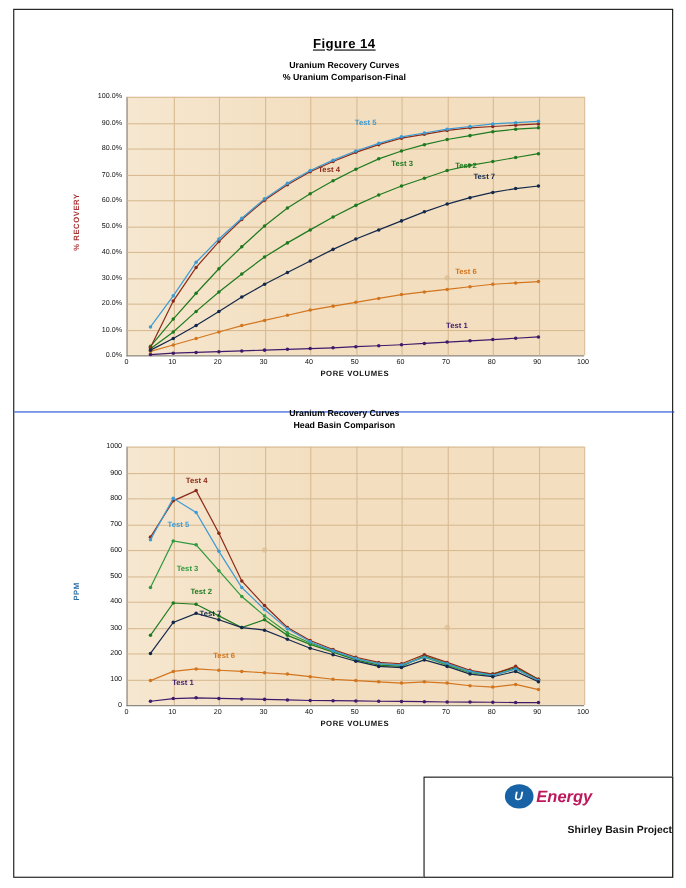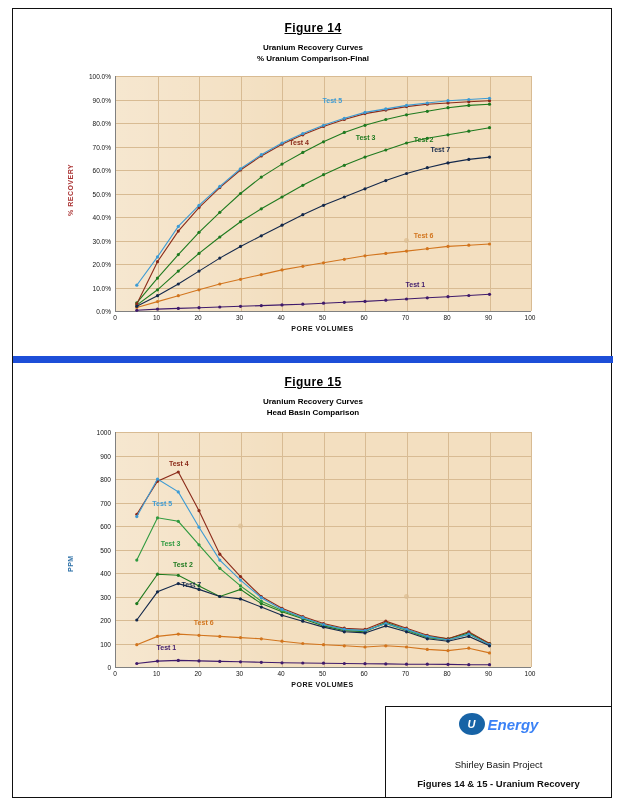--- a/index.html
+++ b/index.html
@@ -1,20 +1,20 @@
 <!DOCTYPE html>
 <html><head>
 <meta charset="utf-8">
 <style>
   html,body{margin:0;padding:0;background:#ffffff;}
   body{width:624px;height:807px;font-family:"Liberation Sans",sans-serif;}
   .page{position:relative;width:624px;height:807px;background:#fff;}
   .outer{position:absolute;left:12px;top:8px;width:600px;height:790px;border:1px solid #111;box-sizing:border-box;}
   .panel{position:absolute;left:0;width:600px;box-sizing:border-box;}
-  .panel.top{top:0;height:354px;border-bottom:7px solid #1d4ed8;}
+  .panel.top{top:12px;height:354px;border-bottom:1px solid #1d4ed8;}
   .panel.bottom{top:354px;height:436px;}
   .fig-title{text-align:center;font-size:12px;font-weight:bold;text-decoration:underline;margin-top:12px;letter-spacing:.4px;}
   .fig-sub{text-align:center;font-size:8px;font-weight:bold;margin-top:7px;line-height:11px;}
   .plotwrap{position:relative;margin:0 auto;}
   .plot{position:relative;background:#f3dfc0;background-image:
       linear-gradient(90deg, rgba(255,255,255,0.25) 0, rgba(255,255,255,0) 40%),
       radial-gradient(circle at 30% 40%, rgba(214,176,122,0.55) 0 2px, rgba(0,0,0,0) 3px),
       radial-gradient(circle at 70% 70%, rgba(214,176,122,0.5) 0 2px, rgba(0,0,0,0) 3px);
       border-left:1px solid #808080;border-bottom:1px solid #808080;}
   .grid-v,.grid-h{position:absolute;background:#d8bb93;}
@@ -22,22 +22,22 @@
   .grid-h{height:1px;left:0;right:0;}
   .tickx{position:absolute;font-size:6.5px;color:#111;transform:translateX(-50%);}
   .ticky{position:absolute;font-size:6.5px;color:#111;transform:translateY(-50%);text-align:right;}
   .axis-x-label{position:absolute;font-size:7px;font-weight:bold;letter-spacing:.5px;color:#111;transform:translateX(-50%);}
   .axis-y-label{position:absolute;font-size:7px;font-weight:bold;letter-spacing:.5px;transform:rotate(-90deg);transform-origin:left top;white-space:nowrap;}
   .serieslabel{position:absolute;font-size:7px;font-weight:bold;white-space:nowrap;}
   svg{position:absolute;left:0;top:0;overflow:visible;}
   .logobox{position:absolute;left:385px;top:706px;width:227px;height:92px;border:1px solid #111;box-sizing:border-box;background:#fff;}
   .logo-row{display:flex;align-items:center;justify-content:center;height:34px;gap:3px;}
   .logo-mark{width:26px;height:22px;border-radius:50%;background:#1763a6;display:flex;align-items:center;justify-content:center;color:#fff;font-size:11px;font-weight:bold;font-style:italic;}
-  .logo-text{font-size:15px;font-weight:bold;color:#3b82f6;font-style:italic;}
-  .logo-line{text-align:center;font-size:9.5px;font-weight:normal;color:#111;margin-top:18px;}
+  .logo-text{font-size:15px;font-weight:bold;color:#be185d;font-style:italic;}
+  .logo-line{text-align:right;font-size:9.5px;font-weight:bold;color:#111;margin-top:8px;}
   .logo-line2{text-align:center;font-size:9.5px;font-weight:bold;color:#111;margin-top:8px;}
 </style>
 </head>
 <body>
 
 <div class="page">
   <div class="outer">
 
     <div class="panel top">
       <div class="fig-title">Figure 14</div>
@@ -231,21 +231,20 @@
           <div class="serieslabel" style="color: rgb(31, 122, 31); left: 360.8px; top: 63.625px;">Test 2</div>
           <div class="serieslabel" style="color: rgb(31, 122, 31); left: 302.7px; top: 62.45px;">Test 3</div>
           <div class="serieslabel" style="color: rgb(139, 43, 26); left: 236.3px; top: 67.15px;">Test 4</div>
           <div class="serieslabel" style="color: rgb(61, 155, 212); left: 269.5px; top: 24.85px;">Test 5</div>
           <div class="serieslabel" style="color: rgb(210, 117, 30); left: 360.8px; top: 159.975px;">Test 6</div>
           <div class="serieslabel" style="color: rgb(19, 40, 75); left: 377.4px; top: 74.2px;">Test 7</div>
         </div>
     </div>
 
     <div class="panel bottom">
-      <div class="fig-title">Figure 15</div>
       <div class="fig-sub">
         <span>Uranium Recovery Curves</span><br>
         <span>Head Basin Comparison</span>
       </div>
       <div class="plotwrap" id="wrap15" style="width:520px;height:250px;margin-top:10px;">
           <div class="plot" style="left: 62px; top: 4px; width: 415px; height: 235px; position: absolute;">
             <div class="grid-v" style="left: 41.5px;"></div>
             <div class="grid-v" style="left: 83px;"></div>
             <div class="grid-v" style="left: 124.5px;"></div>
             <div class="grid-v" style="left: 166px;"></div>
@@ -436,15 +435,14 @@
     </div>
 
   </div>
 
   <div class="logobox">
     <div class="logo-row">
       <div class="logo-mark">U</div>
       <div class="logo-text">Energy</div>
     </div>
     <div class="logo-line">Shirley Basin Project</div>
-    <div class="logo-line2">Figures 14 &amp; 15 - Uranium Recovery</div>
   </div>
 </div>
 
 </body></html>

